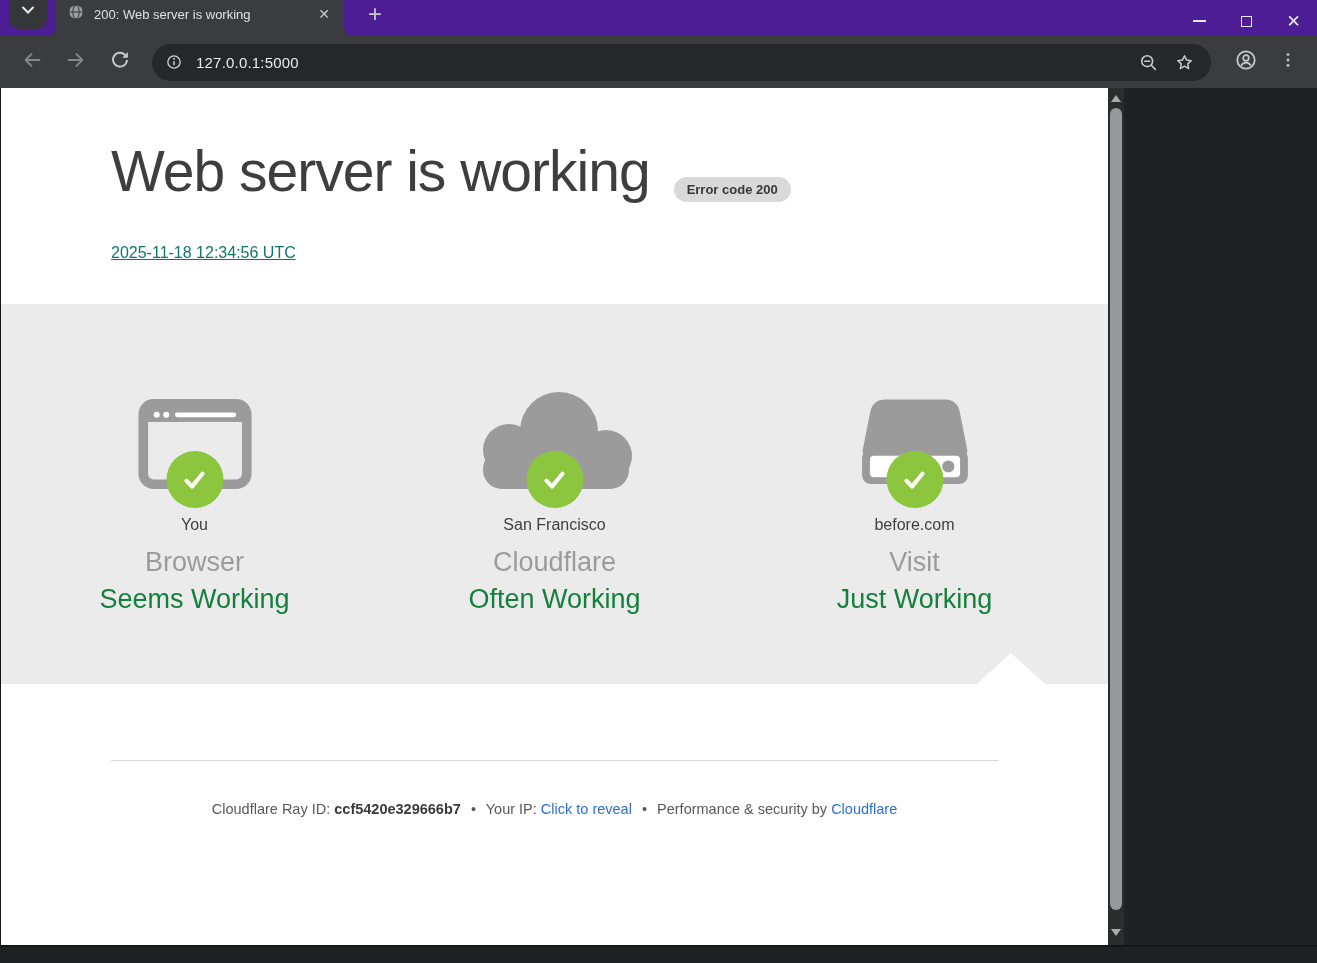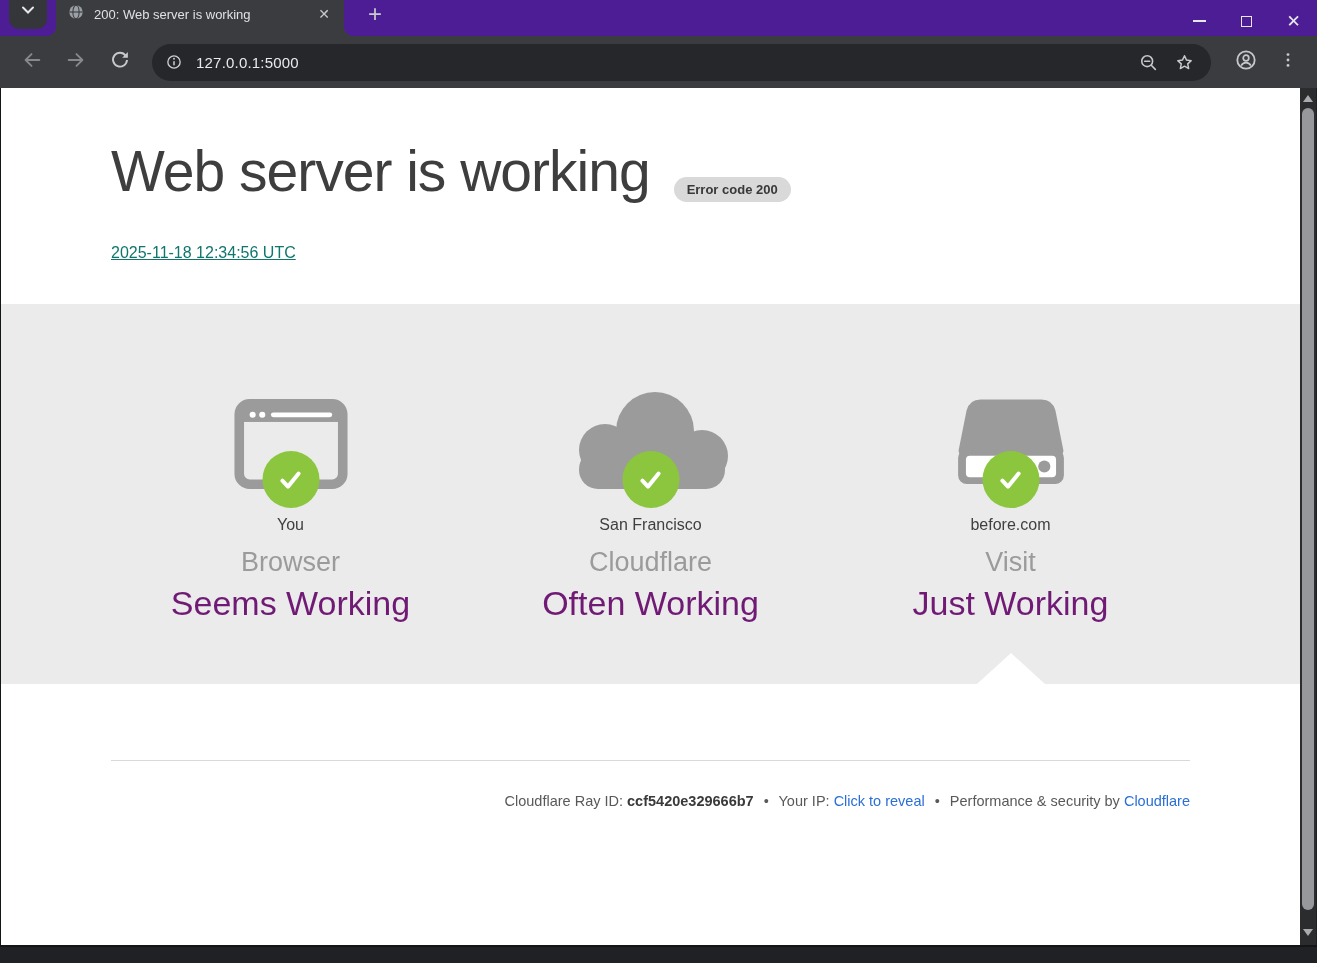--- a/index.html
+++ b/index.html
@@ -30,21 +30,21 @@
   .nav-btn { width:36px; height:36px; display:flex; align-items:center; justify-content:center; margin-right:8px; }
   .omnibox { flex:1; height:37px; margin:0 12px 0 6px; background:#25272a; border-radius:19px;
     display:flex; align-items:center; padding:0 12px 0 8px; }
   .site-info { width:28px; height:28px; border-radius:50%; display:flex; align-items:center; justify-content:center; margin-right:8px; }
   .url { flex:1; font-size:15px; color:#e8eaed; letter-spacing:.2px; }
   .box-icon { width:30px; height:30px; display:flex; align-items:center; justify-content:center; margin-left:6px; }
   .tool-right { width:38px; height:38px; display:flex; align-items:center; justify-content:center; margin-left:4px; }
 
   
   .page-row { display:flex; height:859px; border-bottom:2px solid #141517; }
-  .content { width:1300px; background:#fff; border-left:1px solid #141517; position:relative; overflow:hidden; }
+  .content { width:1108px; background:#fff; border-left:1px solid #141517; position:relative; overflow:hidden; }
   .scrollbar { width:16px; background:#2b2c2e; position:relative; }
   .sb-arrow-up, .sb-arrow-down { position:absolute; left:50%; transform:translateX(-50%); width:0; height:0;
     border-left:5px solid transparent; border-right:5px solid transparent; }
   .sb-arrow-up { top:7px; border-bottom:7px solid #a9abae; }
   .sb-arrow-down { bottom:9px; border-top:7px solid #a9abae; }
   .sb-thumb { position:absolute; left:2px; top:20px; width:12px; height:802px; border-radius:6px; background:#96989b; }
 
   
   .hero { height:216px; padding:50px 110px 0; }
   .title-row { display:flex; align-items:center; gap:24px; }
@@ -55,31 +55,31 @@
 
   
   .band { height:380px; background:#ebebeb; position:relative; display:flex; justify-content:center; }
   .cols { display:flex; width:1080px; padding-top:70px;justify-content:space-between; }
   .col { width:360px; display:flex; flex-direction:column; align-items:center; text-align:center; }
   .iconwrap { height:120px; display:flex; align-items:flex-end; justify-content:center; position:relative; }
   .check { position:absolute; left:50%; transform:translateX(-50%); bottom:-14px;
     width:57px; height:57px; border-radius:50%; background:#8cc63f; display:flex; align-items:center; justify-content:center; }
   .col-name { margin-top:22px; font-size:16px; color:#3f3f3f; }
   .col-role { margin-top:13px; font-size:27px; font-weight:300; color:#9b9b9b; }
-  .col-status { margin-top:6px; font-size:34px; color:#701a75; }
+  .col-status { margin-top:6px; font-size:27px; color:#15803d; }
   .notch { position:absolute; bottom:0; left:976px; width:0; height:0;
     border-left:34px solid transparent; border-right:34px solid transparent; border-bottom:31px solid #fff; }
 
   
   .info { padding:40px 110px 0; }
   .info-grid { display:grid; grid-template-columns:540px 1fr; }
   .info h2 { font-size:30px; font-weight:400; color:#3d3d3d; letter-spacing:-.3px; }
   .info p { margin-top:26px; font-size:16.5px; color:#404040; }
   .divider { margin-top:36px; border-top:1px solid #d9d9d9; }
-  .footer { margin-top:32px; text-align:right; font-size:14.5px; color:#595959; }
+  .footer { margin-top:40px; text-align:center; font-size:14.5px; color:#595959; }
   .footer b { color:#3a3a3a; }
   .footer a { color:#2a6fd6; text-decoration:none; }
   .dot-sep { margin:0 6px; }
 </style>
 </head>
 <body>
 
 <div class="tabstrip">
   <div class="tab-search-btn">
     <span>

